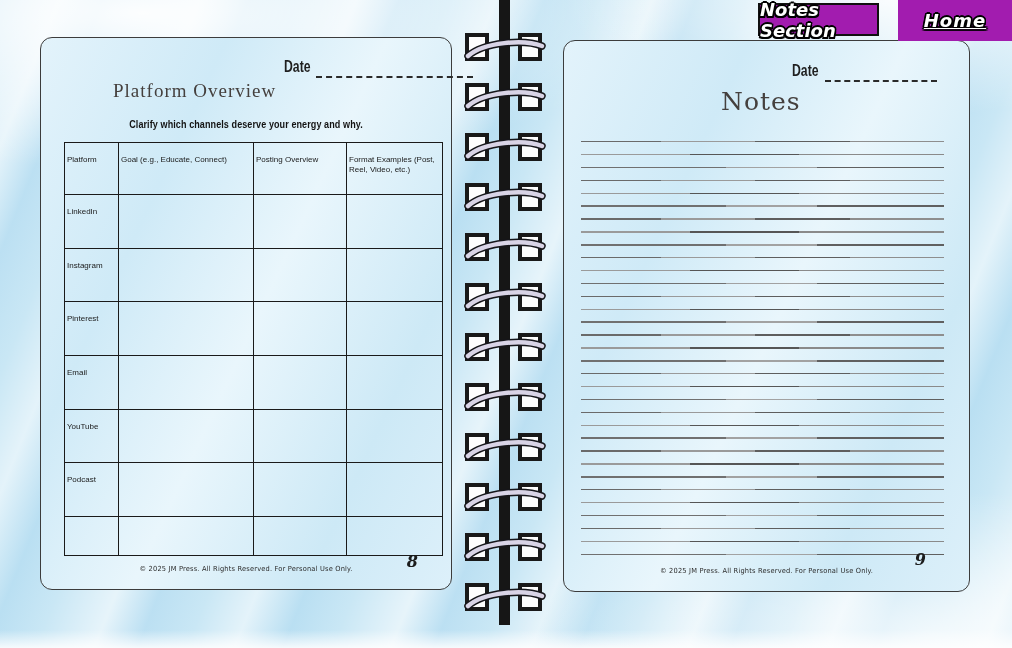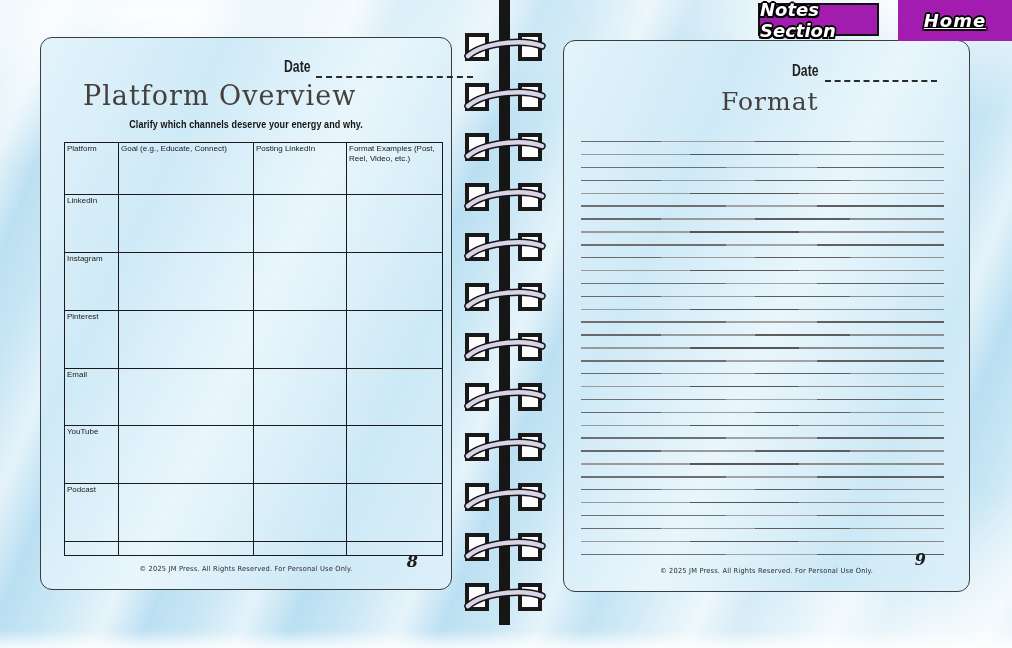--- a/index.html
+++ b/index.html
@@ -32,38 +32,38 @@
     position:absolute;font-weight:700;font-size:17px;color:#1f1f1f;
     display:inline-block;transform:scaleX(0.72);transform-origin:left bottom;
     font-family:"Liberation Sans",sans-serif;
   }
   .date-line{position:absolute;height:10px;border-bottom:2px dashed #2a2a2a;}
 
   .page-title{
     position:absolute;font-family:"DejaVu Serif",serif;font-weight:400;
     color:#45403e;letter-spacing:1px;white-space:nowrap;
   }
-  #page-left .page-title{left:42px;top:42px;font-size:27px;}
+  #page-left .page-title{left:72px;top:42px;font-size:19px;font-family:Liberation Serif, serif;}
   #page-right .page-title{left:157px;top:46px;font-size:25px;}
 
   .page-subtitle{
     position:absolute;left:0;width:100%;top:80px;text-align:center;
     font-weight:700;font-size:10.5px;color:#141414;
     transform:scaleX(0.86);transform-origin:center;
     letter-spacing:0.1px;
   }
 
   table.platform-table{
     position:absolute;left:23px;top:104px;width:378px;height:414px;
     border-collapse:collapse;table-layout:fixed;
   }
   table.platform-table th, table.platform-table td{
     border:1.2px solid #1a1a1a;vertical-align:top;text-align:left;
     font-weight:400;font-size:8px;line-height:1.2;color:#1a1a1a;
-    padding:1px 2px;font-family:"Liberation Sans",sans-serif;
+    padding:12px 2px;font-family:"Liberation Sans",sans-serif;
   }
   table.platform-table tr.hdr{height:52px;}
 
   .lines-wrap{
     position:absolute;left:17px;top:100px;width:363px;height:414px;
     display:flex;flex-direction:column;justify-content:space-between;
   }
   .rule-line{height:1.4px;width:100%;}
   .rule-a{background:linear-gradient(90deg,#6a6a6a 0 22%,#9a9a9a 22% 48%,#5e5e5e 48% 74%,#8e8e8e 74%);}
   .rule-b{background:linear-gradient(90deg,#9a9a9a 0 30%,#565656 30% 60%,#8a8a8a 60%);}
@@ -119,21 +119,21 @@
     <colgroup>
         <col style="width: 54px;">
         <col style="width: 135px;">
         <col style="width: 93px;">
         <col style="width: 96px;">
       </colgroup>
     <tbody>
         <tr class="hdr">
           <th>Platform</th>
           <th>Goal (e.g., Educate, Connect)</th>
-          <th>Posting LinkedIn</th>
+          <th>Posting Overview</th>
           <th>Format Examples (Post, Reel, Video, etc.)</th>
         </tr>
         <tr>
           <td>LinkedIn</td>
           <td></td>
           <td></td>
           <td></td>
         </tr>
         <tr>
           <td>Instagram</td>
@@ -174,21 +174,21 @@
       </tbody>
   </table>
 
   <div class="page-footer">© 2025 JM Press. All Rights Reserved. For Personal Use Only.</div>
   <div class="page-num">8</div>
 </div>
 
 <div class="page" id="page-right">
   <span class="date-label" style="left:228px;top:20px;">Date</span>
   <div class="date-line" style="left:261px;top:29px;width:112px;"></div>
-  <div class="page-title">Format</div>
+  <div class="page-title">Notes</div>
 
   <div class="lines-wrap">
       <div class="rule-line rule-a"></div>
       <div class="rule-line rule-b"></div>
       <div class="rule-line rule-c"></div>
       <div class="rule-line rule-a"></div>
       <div class="rule-line rule-b"></div>
       <div class="rule-line rule-c"></div>
       <div class="rule-line rule-a"></div>
       <div class="rule-line rule-b"></div>

